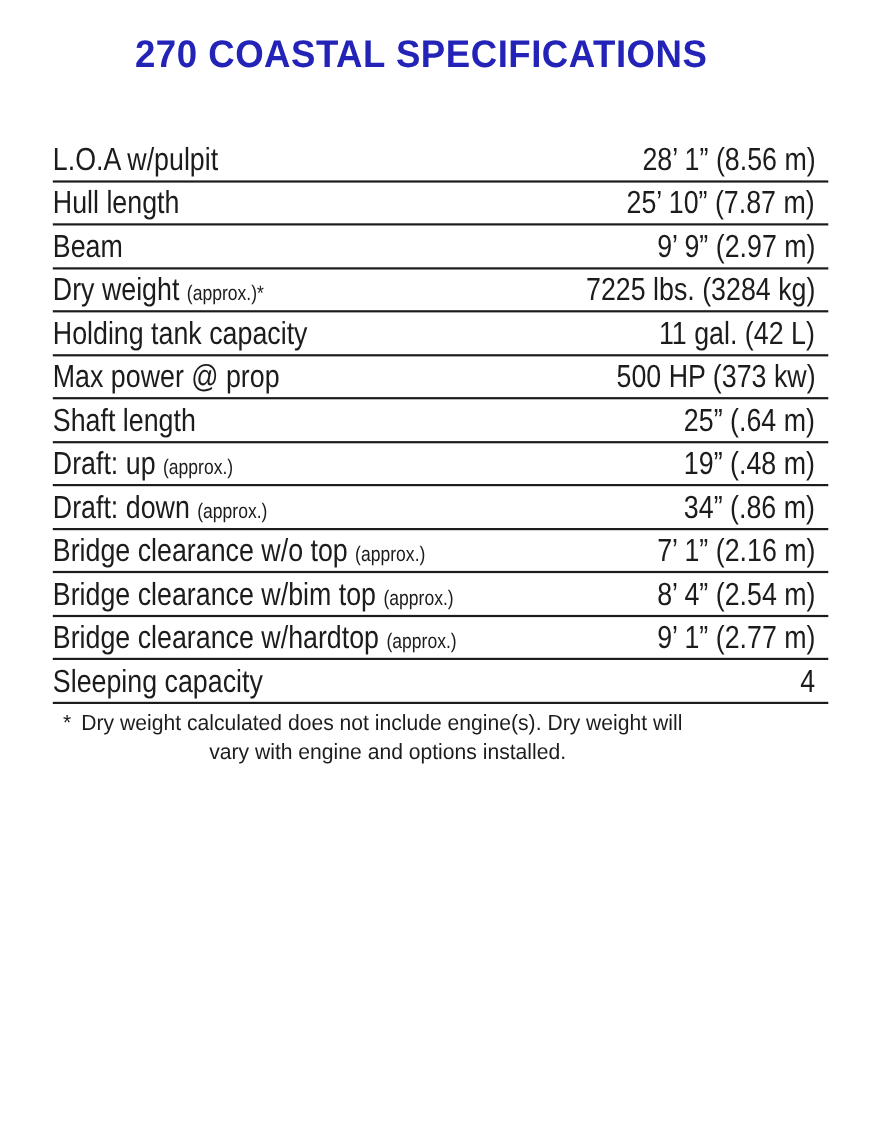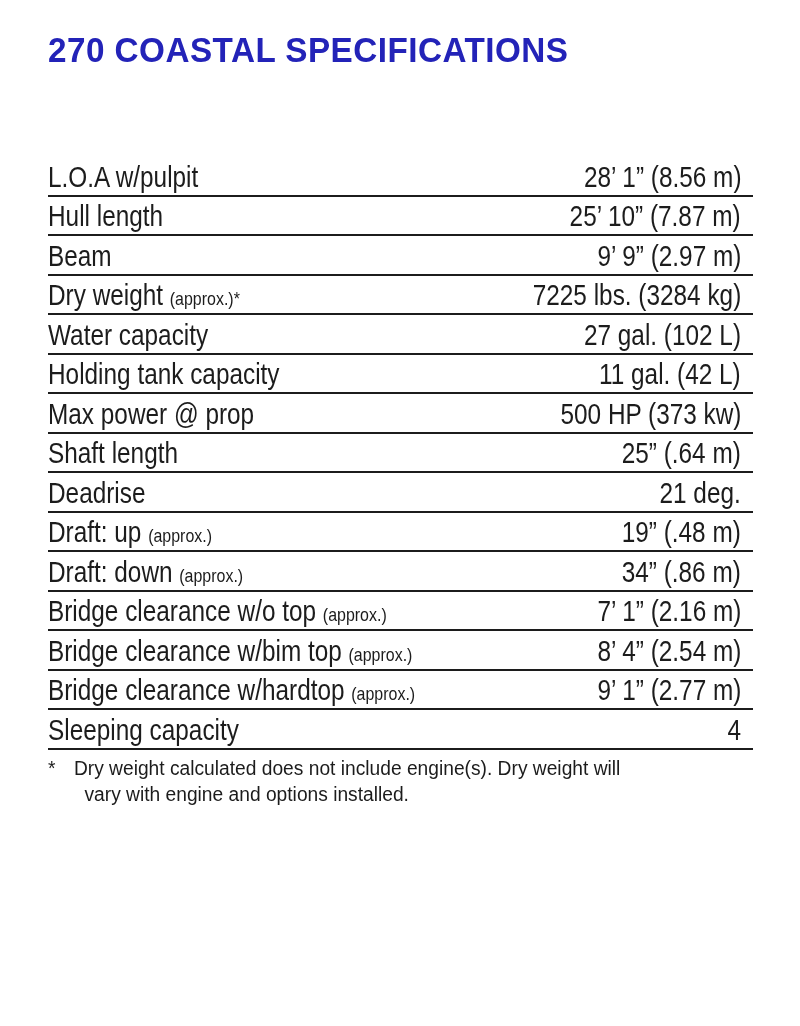--- a/index.html
+++ b/index.html
@@ -9,32 +9,33 @@
     height: 1026px;
     font-family: "Liberation Sans", sans-serif;
     color: #1c1c1c;
     overflow: hidden;
   }
   .page {
     width: 800px;
     height: 741px;
     background: #ffffff;
     padding: 30px 47px 0 48px;
+    text-align: center;
   }
   .page-title {
     font-size: 35px;
     font-weight: bold;
     color: #2323b8;
     white-space: nowrap;
     transform: scaleX(0.95);
     transform-origin: left top;
     letter-spacing: 0.5px;
   }
   .spec-table {
-    margin-top: 87px;
+    margin-top: 56px;
     width: 705px;
   }
   .spec-row {
     display: flex;
     justify-content: space-between;
     align-items: flex-end;
     height: 39.5px;
     border-bottom: 2px solid #1c1c1c;
     padding-bottom: 3px;
   }
@@ -112,27 +113,20 @@
 
     <div class="spec-row">
       <span class="lab">
           <span class="spec-label">Dry weight</span>
           <span class="approx">(approx.)*</span>
         </span>
       <span class="spec-value">7225 lbs. (3284 kg)</span>
     </div>
 
 
-    <div class="spec-row">
-      <span class="lab">
-          <span class="spec-label">Water capacity</span>
-          <span class="approx"></span>
-        </span>
-      <span class="spec-value">27 gal. (102 L)</span>
-    </div>
 
     <div class="spec-row">
       <span class="lab">
           <span class="spec-label">Holding tank capacity</span>
           <span class="approx"></span>
         </span>
       <span class="spec-value">11 gal. (42 L)</span>
     </div>
 
     <div class="spec-row">
@@ -144,27 +138,20 @@
     </div>
 
     <div class="spec-row">
       <span class="lab">
           <span class="spec-label">Shaft length</span>
           <span class="approx"></span>
         </span>
       <span class="spec-value">25” (.64 m)</span>
     </div>
 
-    <div class="spec-row">
-      <span class="lab">
-          <span class="spec-label">Deadrise</span>
-          <span class="approx"></span>
-        </span>
-      <span class="spec-value">21 deg.</span>
-    </div>
 
     <div class="spec-row">
       <span class="lab">
           <span class="spec-label">Draft: up</span>
           <span class="approx">(approx.)</span>
         </span>
       <span class="spec-value">19” (.48 m)</span>
     </div>
 
     <div class="spec-row">

